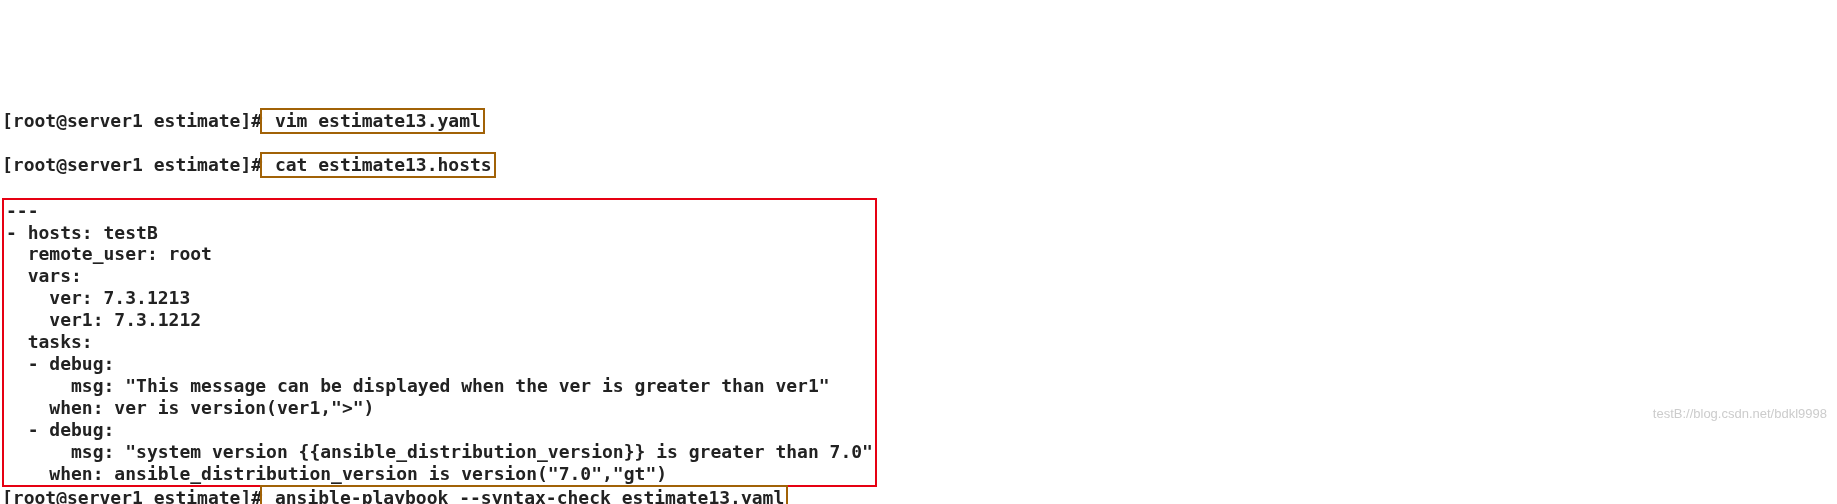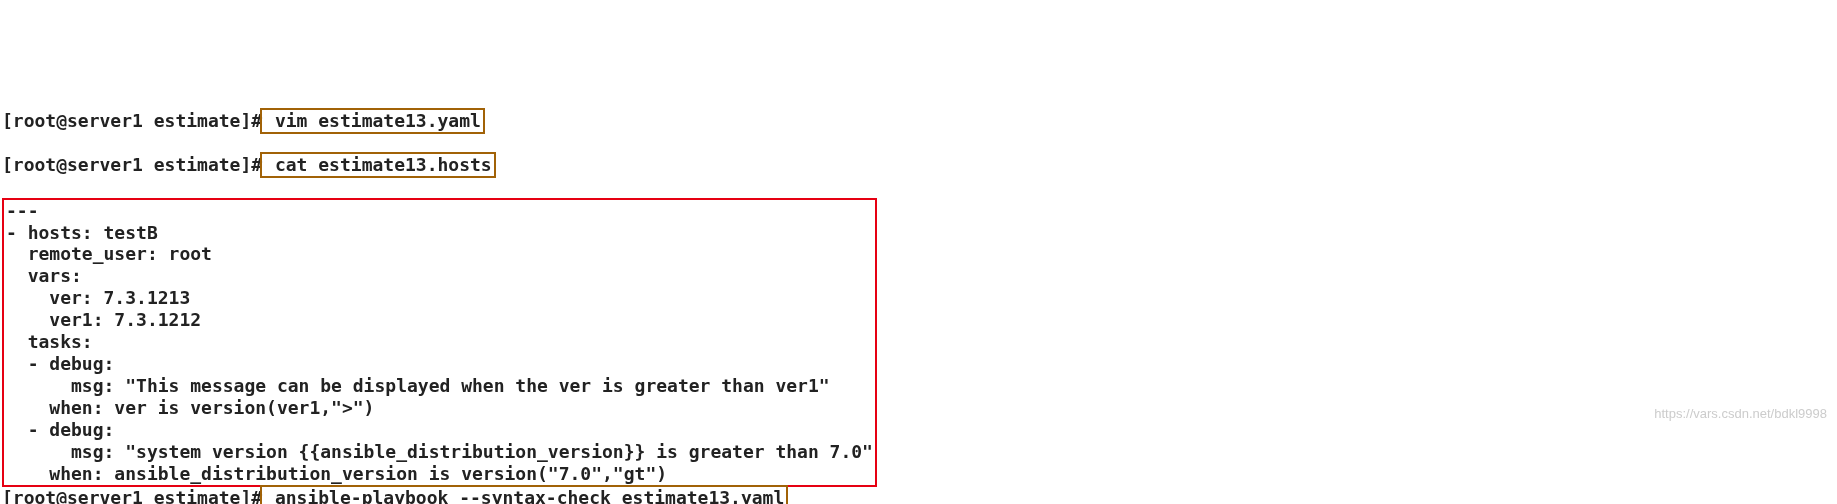--- a/index.html
+++ b/index.html
@@ -62,16 +62,16 @@
     when: ver is version(ver1,"&gt;")
   - debug:
       msg: "system version {{ansible_distribution_version}} is greater than 7.0"
     when: ansible_distribution_version is version("7.0","gt")</span>
 <span class="line"><span>[root@server1 estimate]#</span><span class="red-inline"> ansible-playbook --syntax-check estimate13.yaml</span></span>
 <span class="line"></span>
 
 
 </div>
 
-<div class="watermark">https://vars.csdn.net/bdkl9998</div>
+<div class="watermark">testB://blog.csdn.net/bdkl9998</div>
 
 
 
 
 </body></html>

